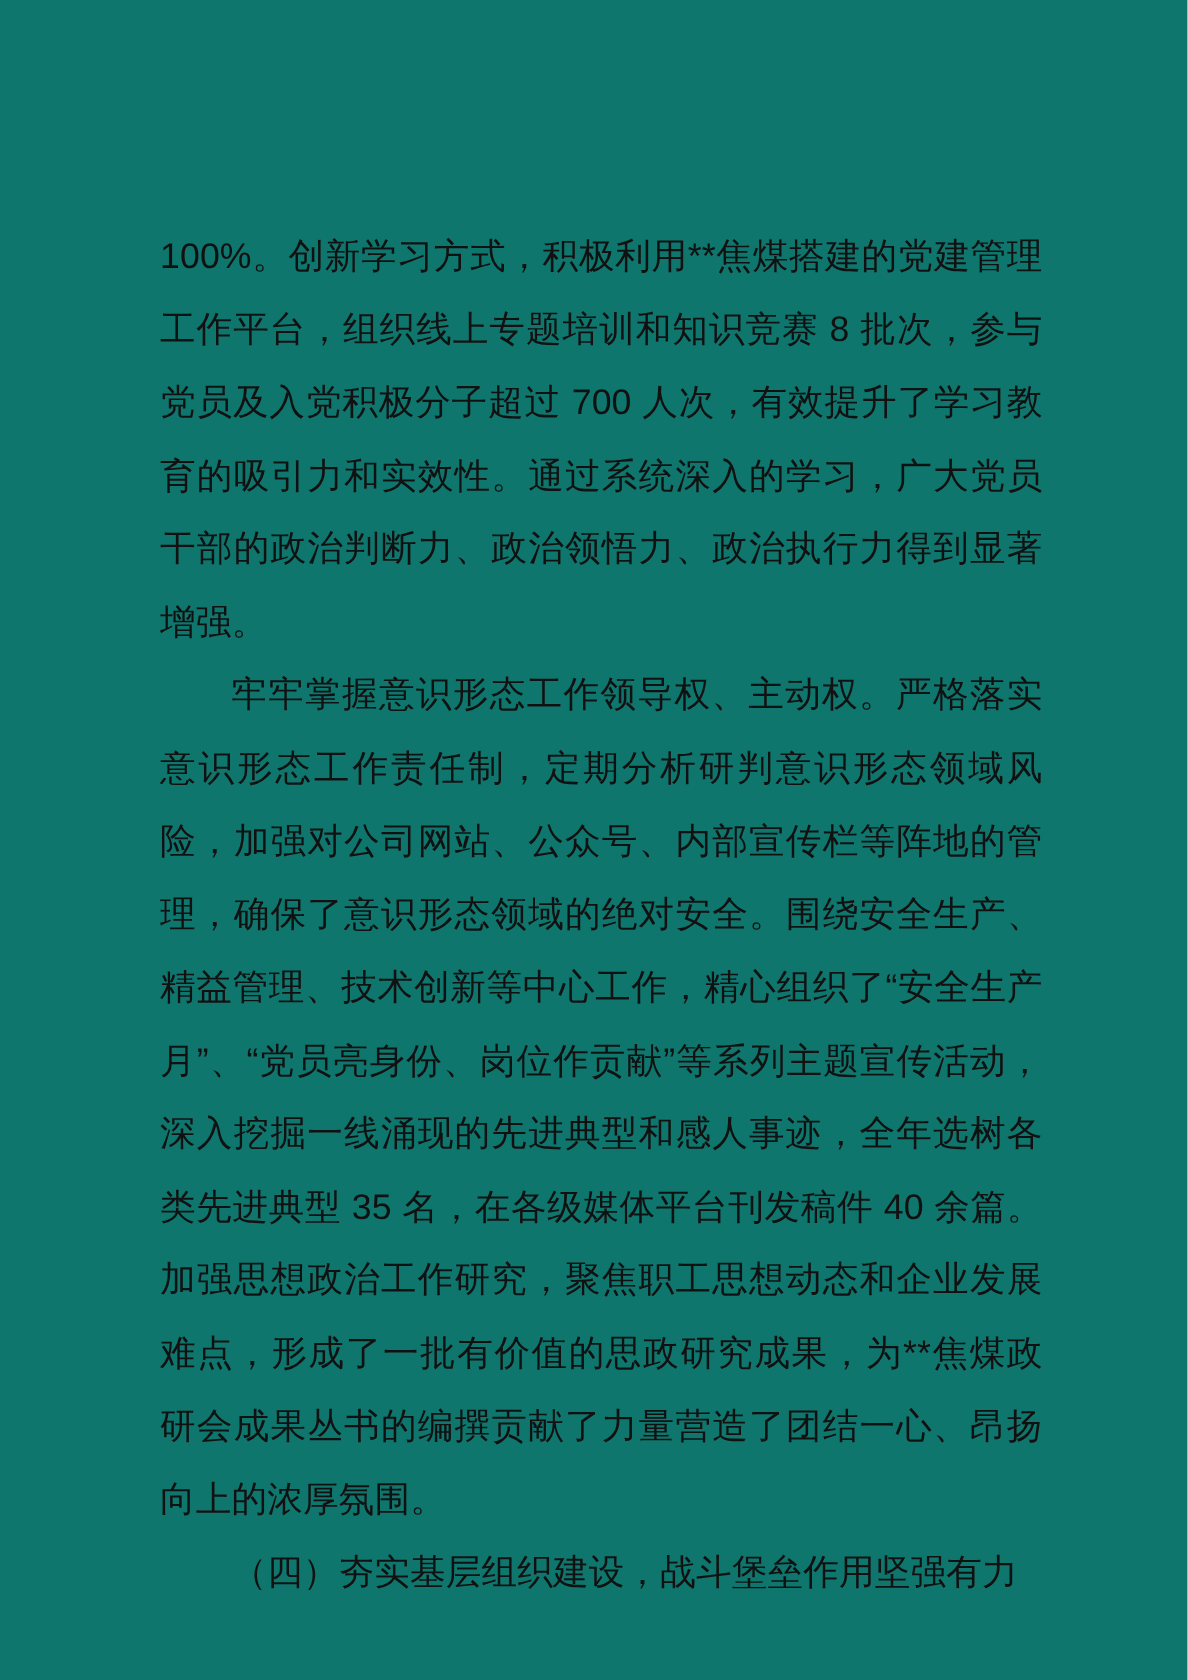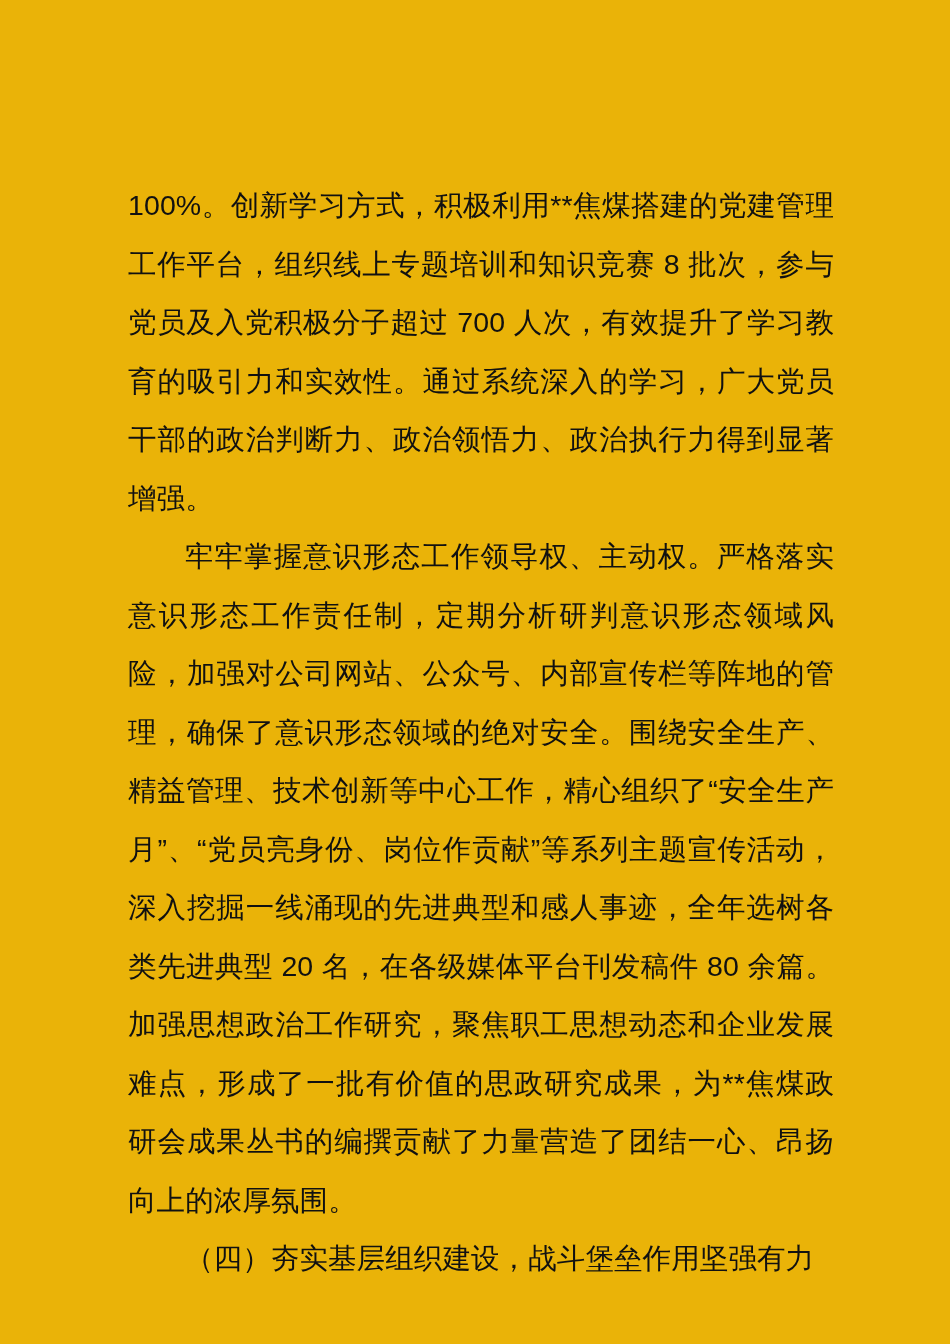--- a/index.html
+++ b/index.html
@@ -8,21 +8,21 @@
     background: #ffffff;
   }
   body {
     font-family: "Liberation Sans", "DejaVu Sans", sans-serif;
     color: #000000;
   }
   .page {
     position: relative;
     width: 950px;
     height: 1344px;
-    background: #eab308;
+    background: #0f766e;
     overflow: hidden;
     box-sizing: border-box;
   }
   .doc-body {
     position: absolute;
     left: 128px;
     top: 176px;
     width: 706px;
   }
   .para {
@@ -53,18 +53,18 @@
 </style>
 </head>
 <body>
 
 <div class="page">
   <div class="doc-body">
 
     <p class="para">100%。创新学习方式，积极利用**焦煤搭建的党建管理工作平台，组织线上专题培训和知识竞赛 8 批次，参与党员及入党积极分子超过 700 人次，有效提升了学习教育的吸引力和实效性。通过系统深入的学习，广大党员干部的政治判断力、政治领悟力、政治执行力得到显著增强。</p>
 
 
-    <p class="para indent">牢牢掌握意识形态工作领导权、主动权。严格落实意识形态工作责任制，定期分析研判意识形态领域风险，加强对公司网站、公众号、内部宣传栏等阵地的管理，确保了意识形态领域的绝对安全。围绕安全生产、精益管理、技术创新等中心工作，精心组织了“安全生产月”、“党员亮身份、岗位作贡献”等系列主题宣传活动，深入挖掘一线涌现的先进典型和感人事迹，全年选树各类先进典型 20 名，在各级媒体平台刊发稿件 80 余篇。加强思想政治工作研究，聚焦职工思想动态和企业发展难点，形成了一批有价值的思政研究成果，为**焦煤政研会成果丛书的编撰贡献了力量营造了团结一心、昂扬向上的浓厚氛围。</p>
+    <p class="para indent">牢牢掌握意识形态工作领导权、主动权。严格落实意识形态工作责任制，定期分析研判意识形态领域风险，加强对公司网站、公众号、内部宣传栏等阵地的管理，确保了意识形态领域的绝对安全。围绕安全生产、精益管理、技术创新等中心工作，精心组织了“安全生产月”、“党员亮身份、岗位作贡献”等系列主题宣传活动，深入挖掘一线涌现的先进典型和感人事迹，全年选树各类先进典型 35 名，在各级媒体平台刊发稿件 40 余篇。加强思想政治工作研究，聚焦职工思想动态和企业发展难点，形成了一批有价值的思政研究成果，为**焦煤政研会成果丛书的编撰贡献了力量营造了团结一心、昂扬向上的浓厚氛围。</p>
 
     <p class="heading">（四）夯实基层组织建设，战斗堡垒作用坚强有力</p>
 
   </div>
 </div>
 
 </body></html>

